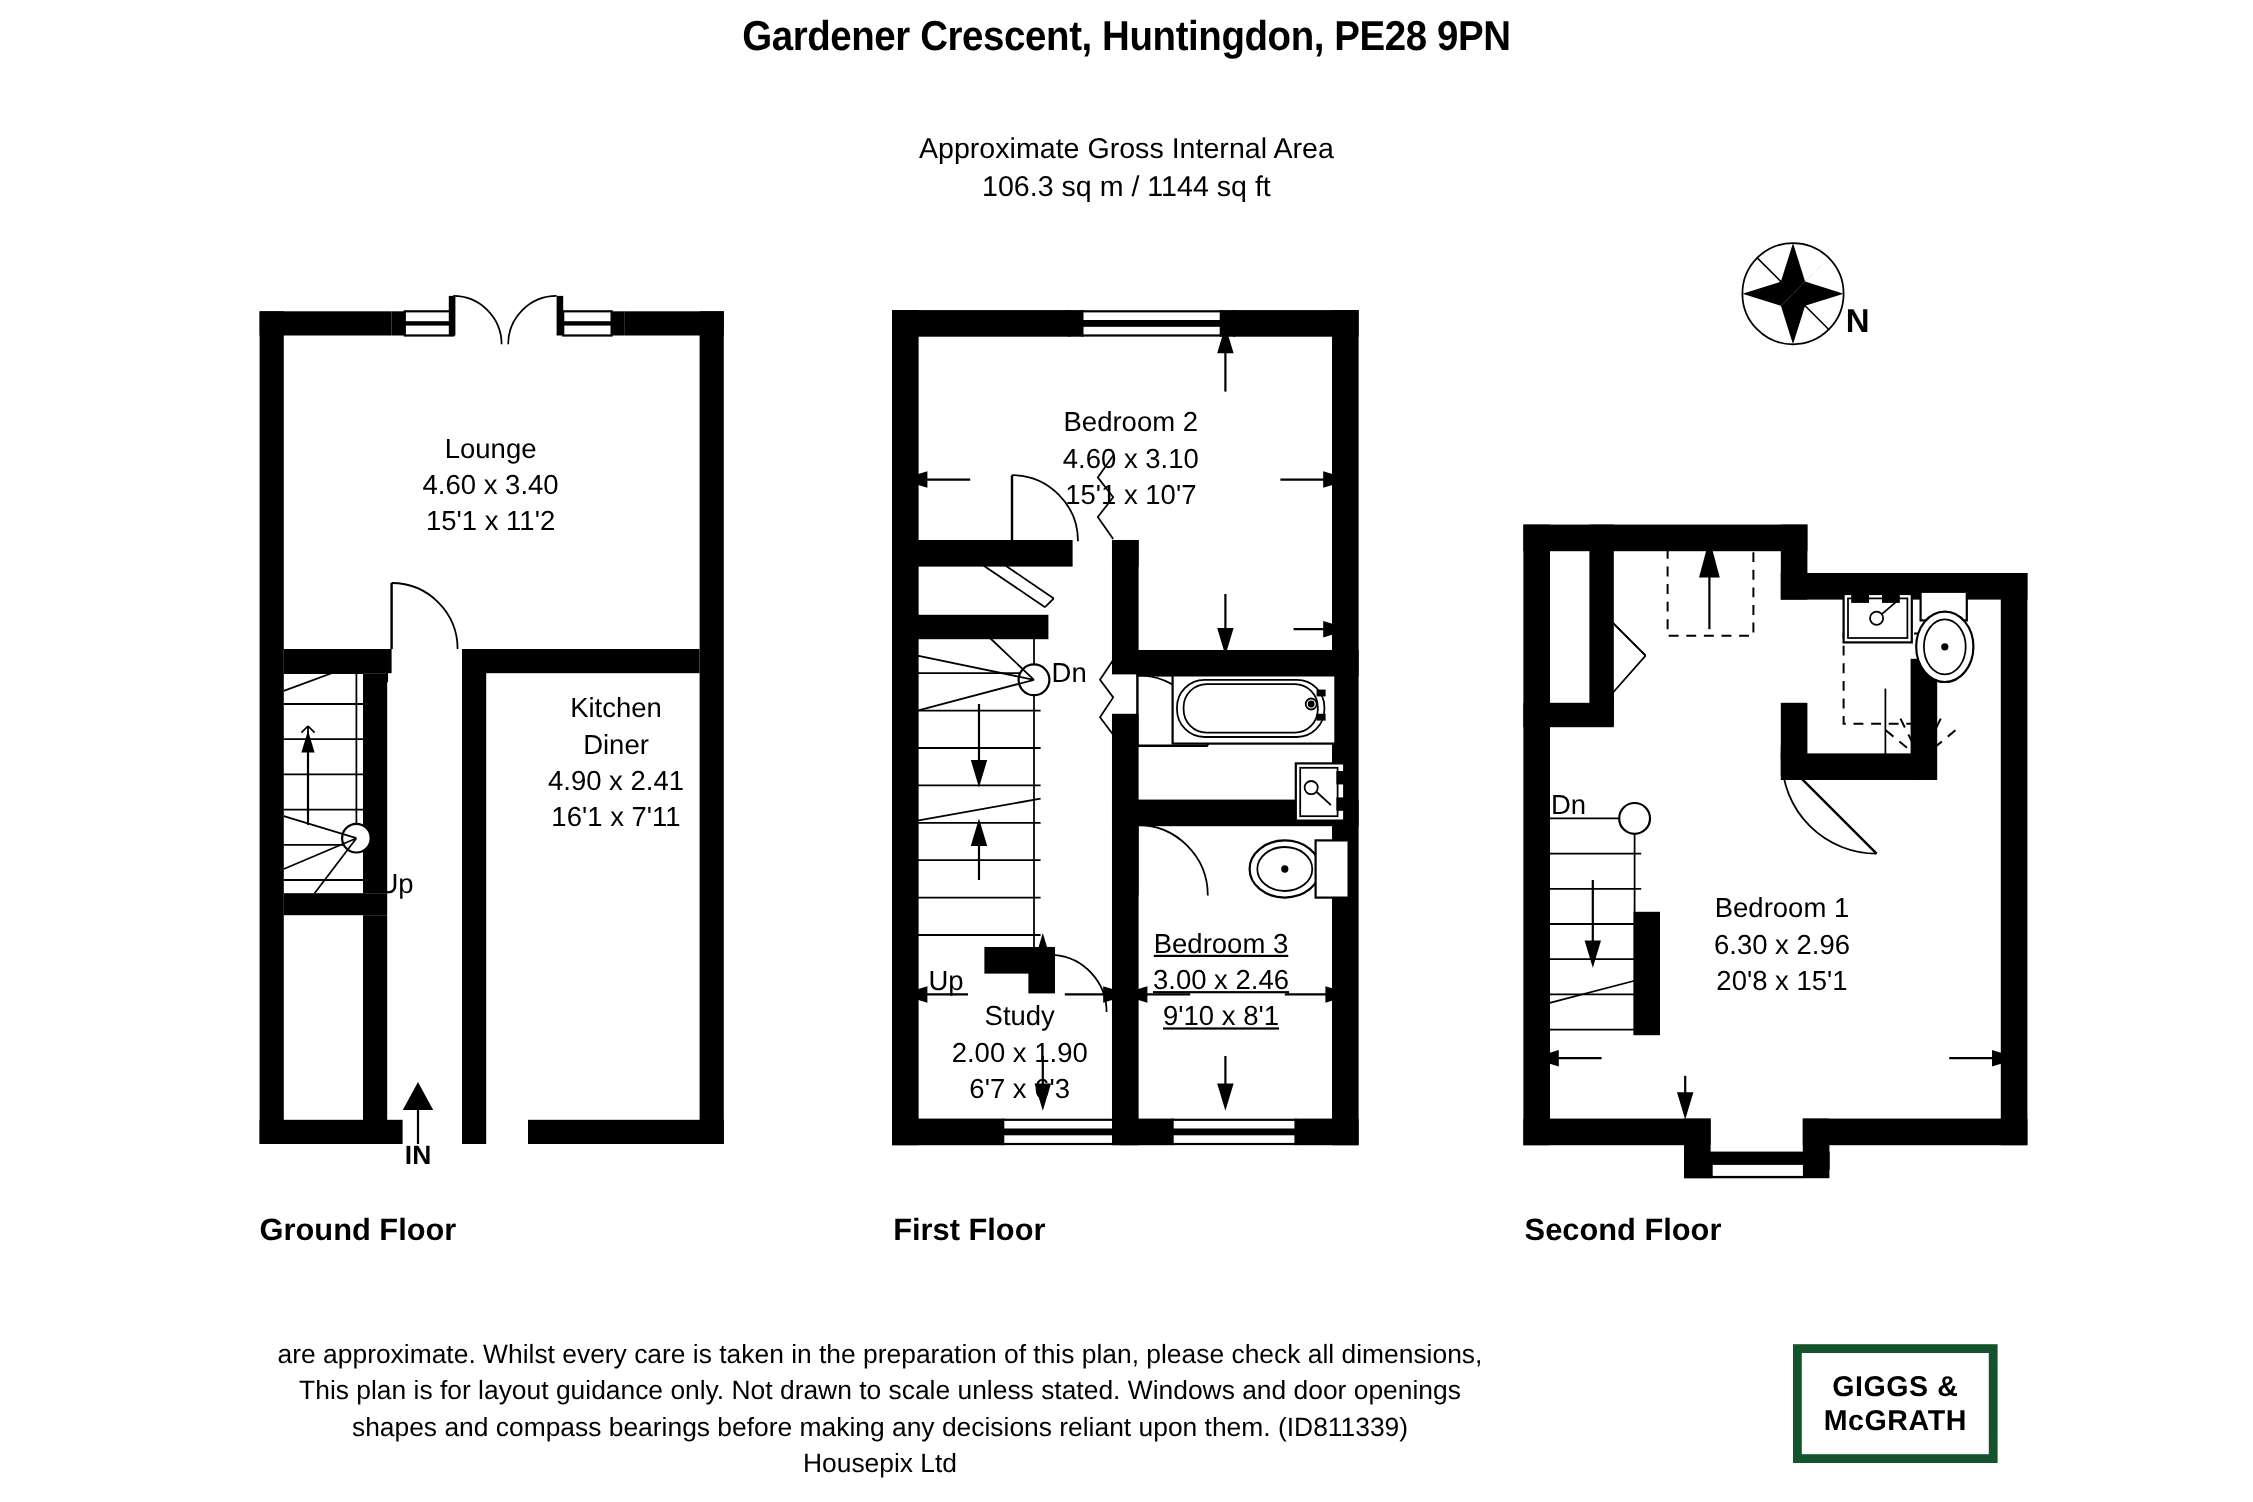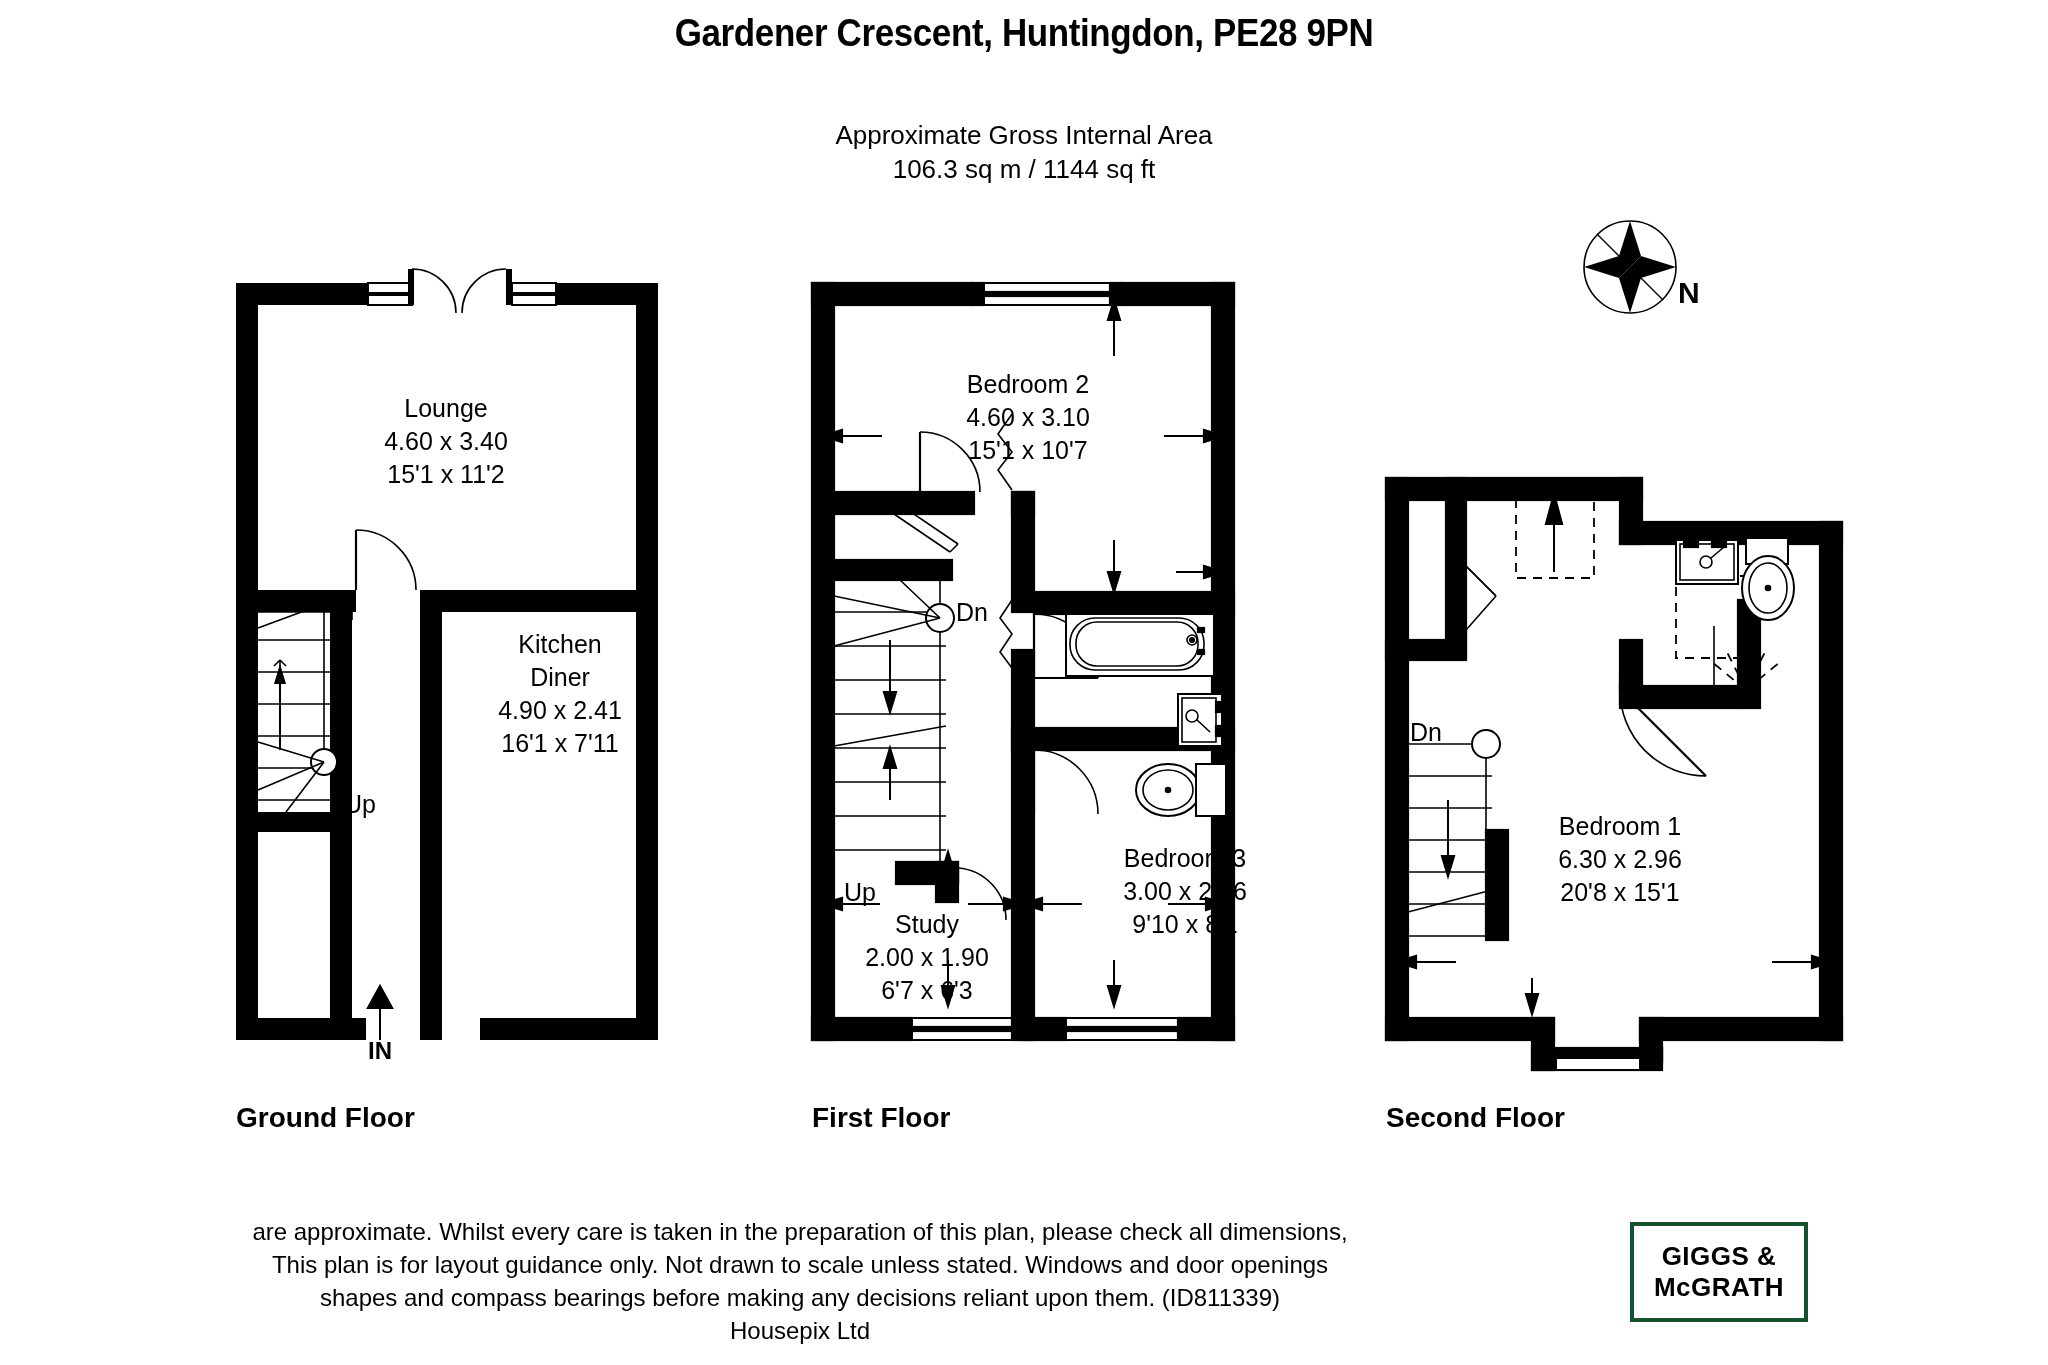--- a/index.html
+++ b/index.html
@@ -23,21 +23,21 @@
   .thin{fill:none;stroke:#000;stroke-width:1.6;}
   .thin2{fill:none;stroke:#000;stroke-width:2.2;}
   .dash{fill:none;stroke:#000;stroke-width:1.8;stroke-dasharray:9 7;}
   .arrw{fill:none;stroke:#000;stroke-width:2;}
   .arrhead{fill:#000;}
   .white{fill:#fff;}
 
   #footer{position:absolute;left:0;top:1215px;width:1600px;text-align:center;
       font-size:24px;line-height:33px;}
   #logo{position:absolute;left:1630px;top:1222px;width:170px;height:92px;
-      border:4px solid #14532d;display:flex;flex-direction:column;
+      border:8px solid #14532d;display:flex;flex-direction:column;
       align-items:center;justify-content:center;
       font-size:26px;font-weight:bold;line-height:31px;letter-spacing:.5px;}
   #compass-n{position:absolute;left:1678px;top:276px;font-size:30px;font-weight:bold;}
 </style>
 </head>
 <body>
 
 
 
 
@@ -329,21 +329,21 @@
     <path class="arrw" d="M948 862 L948 892"></path>
             <polygon class="arrhead" points="948,852 954,872 942,872"></polygon>
   </g>
 </svg>
 
 <div class="room-label" style="left:878px;top:368px;width:300px;">
   <div>Bedroom 2</div>
   <div>4.60 x 3.10</div>
   <div>15'1 x 10'7</div>
 </div>
-<div class="room-label" style="left:1055px;top:842px;width:260px;">
+<div class="room-label" style="left:980px;top:842px;width:260px;text-decoration:underline;">
   <div>Bedroom 3</div>
   <div>3.00 x 2.46</div>
   <div>9'10 x 8'1</div>
 </div>
 <div class="room-label" style="left:812px;top:908px;width:230px;">
   <div>Study</div>
   <div>2.00 x 1.90</div>
   <div>6'7 x 6'3</div>
 </div>
 <div class="small-lbl" style="left:956px;top:598px;">Dn</div>

